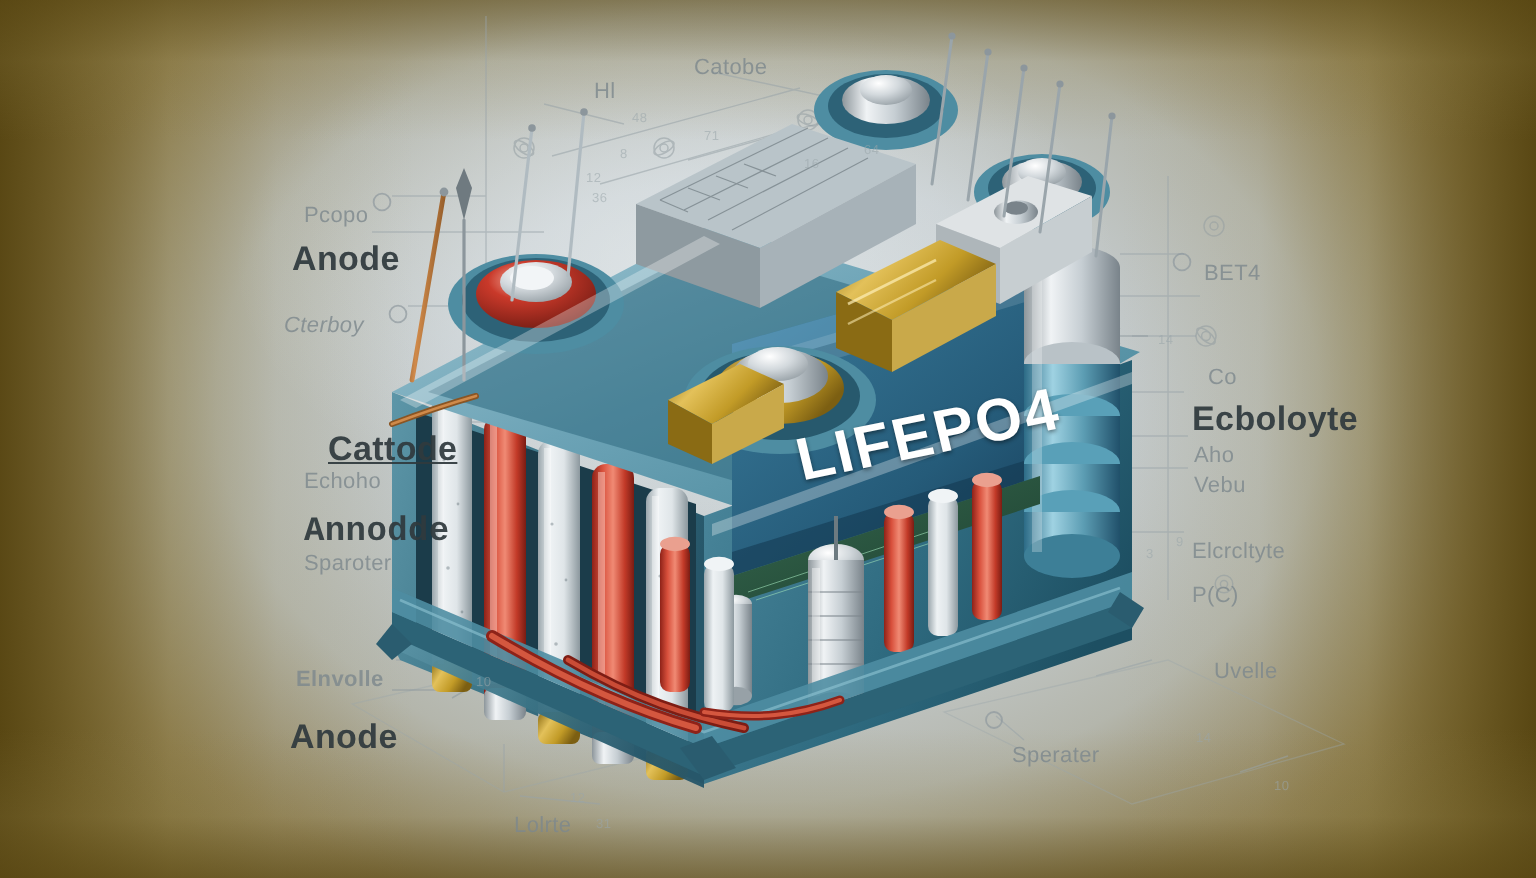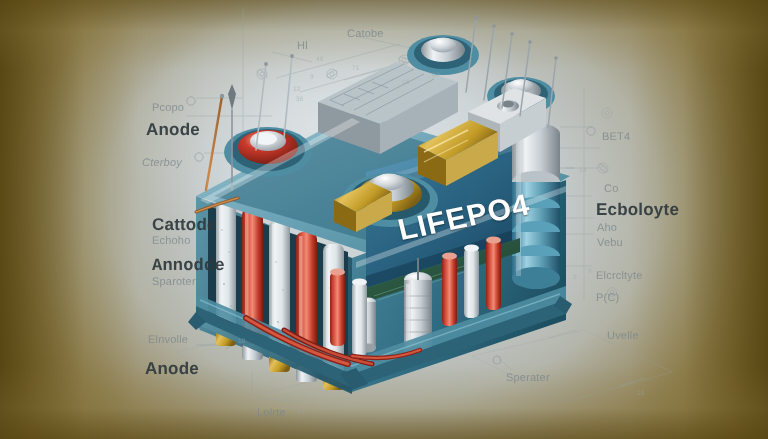--- a/index.html
+++ b/index.html
@@ -539,25 +539,25 @@
     </g>
   </svg>
 
   <div class="anno brandtext" style="left:395px; top:215px; font-size:30px; transform:rotate(-13.5deg) skewY(2deg);
               text-shadow:0 1px 2px rgba(0,0,0,0.45); transform-origin:left top;">LIFEPO4</div>
 
   <div id="anno-layer">
       <div class="anno light blur-soft" style="left: 152px; top: 102px;">Pcopo</div>
       <div class="anno bold blur-soft" style="left: 146px; top: 120px;">Anode</div>
       <div class="anno light blur-soft" style="left: 142px; top: 157px; font-style: italic;">Cterboy</div>
-      <div class="anno bold blur-soft" style="left: 152px; top: 215px;">Cattode</div>
+      <div class="anno bold blur-soft" style="left: 164px; top: 215px; text-decoration: underline;">Cattode</div>
       <div class="anno light blur-soft" style="left: 152px; top: 235px;">Echoho</div>
       <div class="anno bold blur-soft" style="left: 152px; top: 257px; font-family: Liberation Mono, monospace;">Annodde</div>
       <div class="anno light blur-soft" style="left: 152px; top: 276px;">Sparoter</div>
-      <div class="anno light blur-soft" style="left: 148px; top: 334px;">Elnvolle</div>
+      <div class="anno light blur-soft" style="left: 148px; top: 334px; font-weight: bold;">Elnvolle</div>
       <div class="anno bold blur-soft" style="left: 145px; top: 359px;">Anode</div>
       <div class="anno light blur-soft" style="left: 602px; top: 131px;">BET4</div>
       <div class="anno light blur-soft" style="left: 604px; top: 151px; margin-top: 32px;">Co</div>
       <div class="anno bold blur-soft" style="left: 596px; top: 200px;">Ecboloyte</div>
       <div class="anno light blur-soft" style="left: 597px; top: 222px; text-align: center;">Aho</div>
       <div class="anno light blur-soft" style="left: 597px; top: 237px;">Vebu</div>
       <div class="anno light blur-soft" style="left: 596px; top: 270px;">Elcrcltyte</div>
       <div class="anno light blur-soft" style="left: 596px; top: 292px;">P(C)</div>
       <div class="anno light blur-soft" style="left: 607px; top: 330px;">Uvelle</div>
       <div class="anno light blur-soft" style="left: 347px; top: 28px;">Catobe</div>

